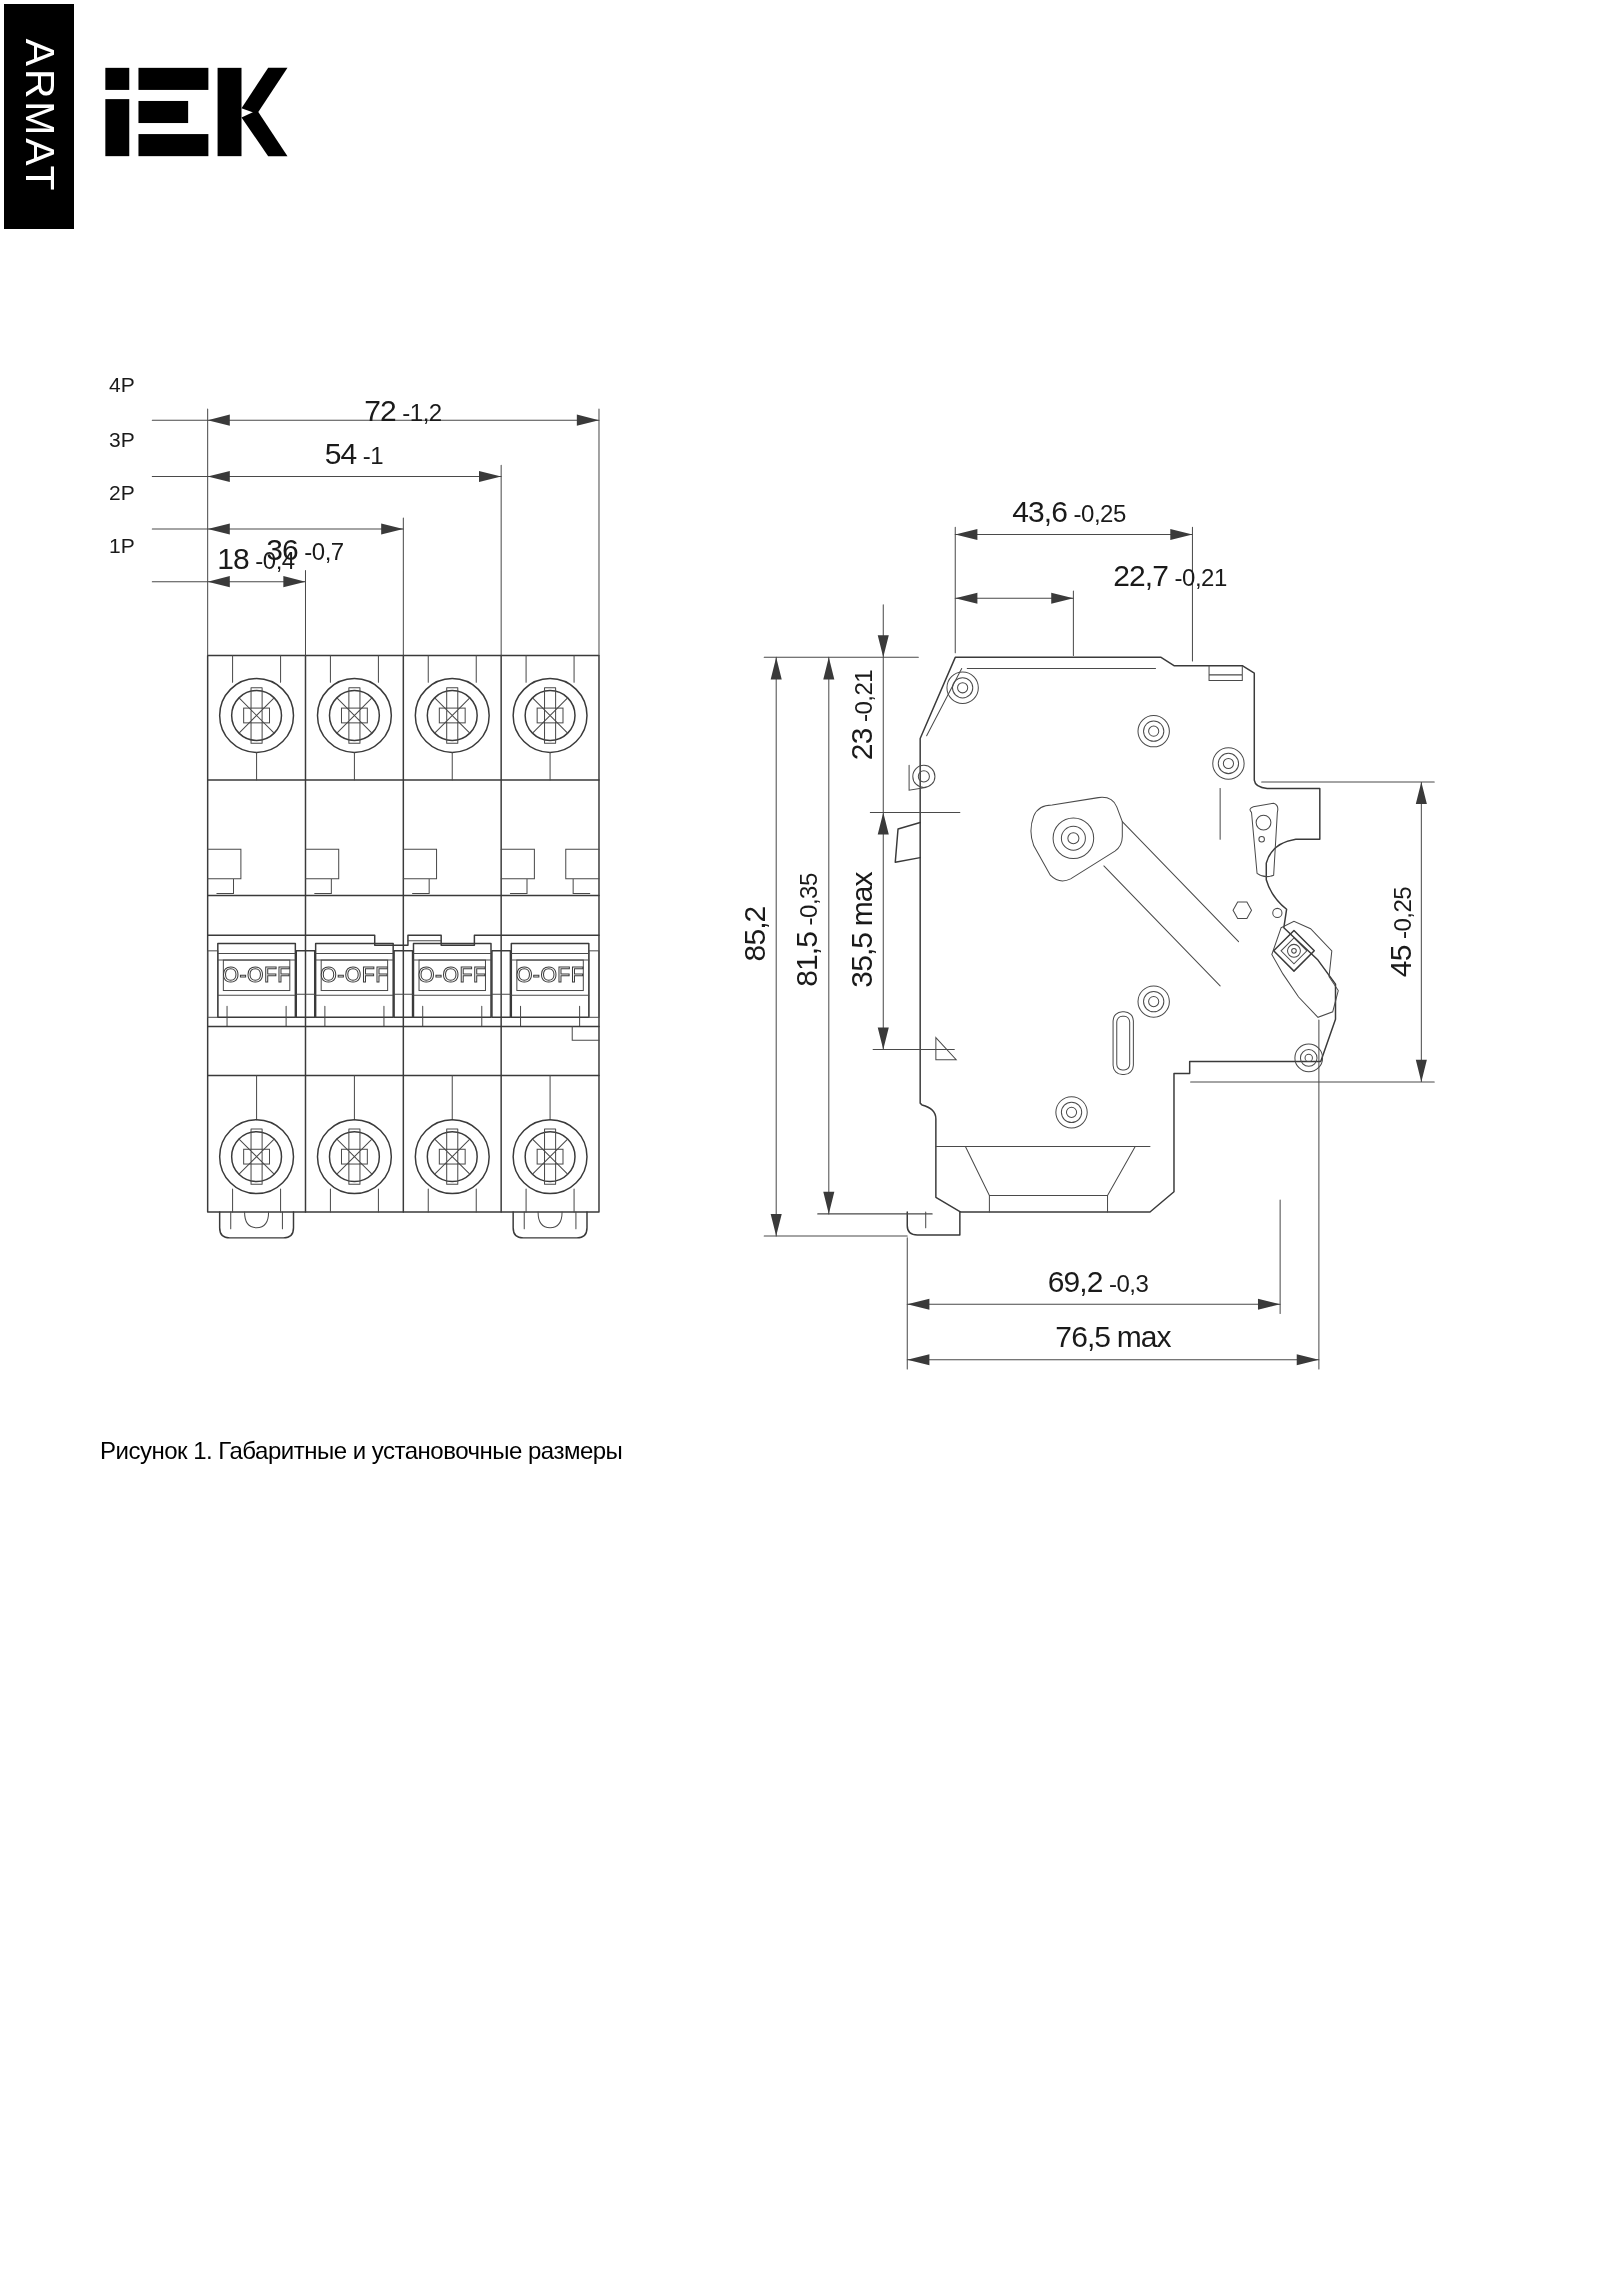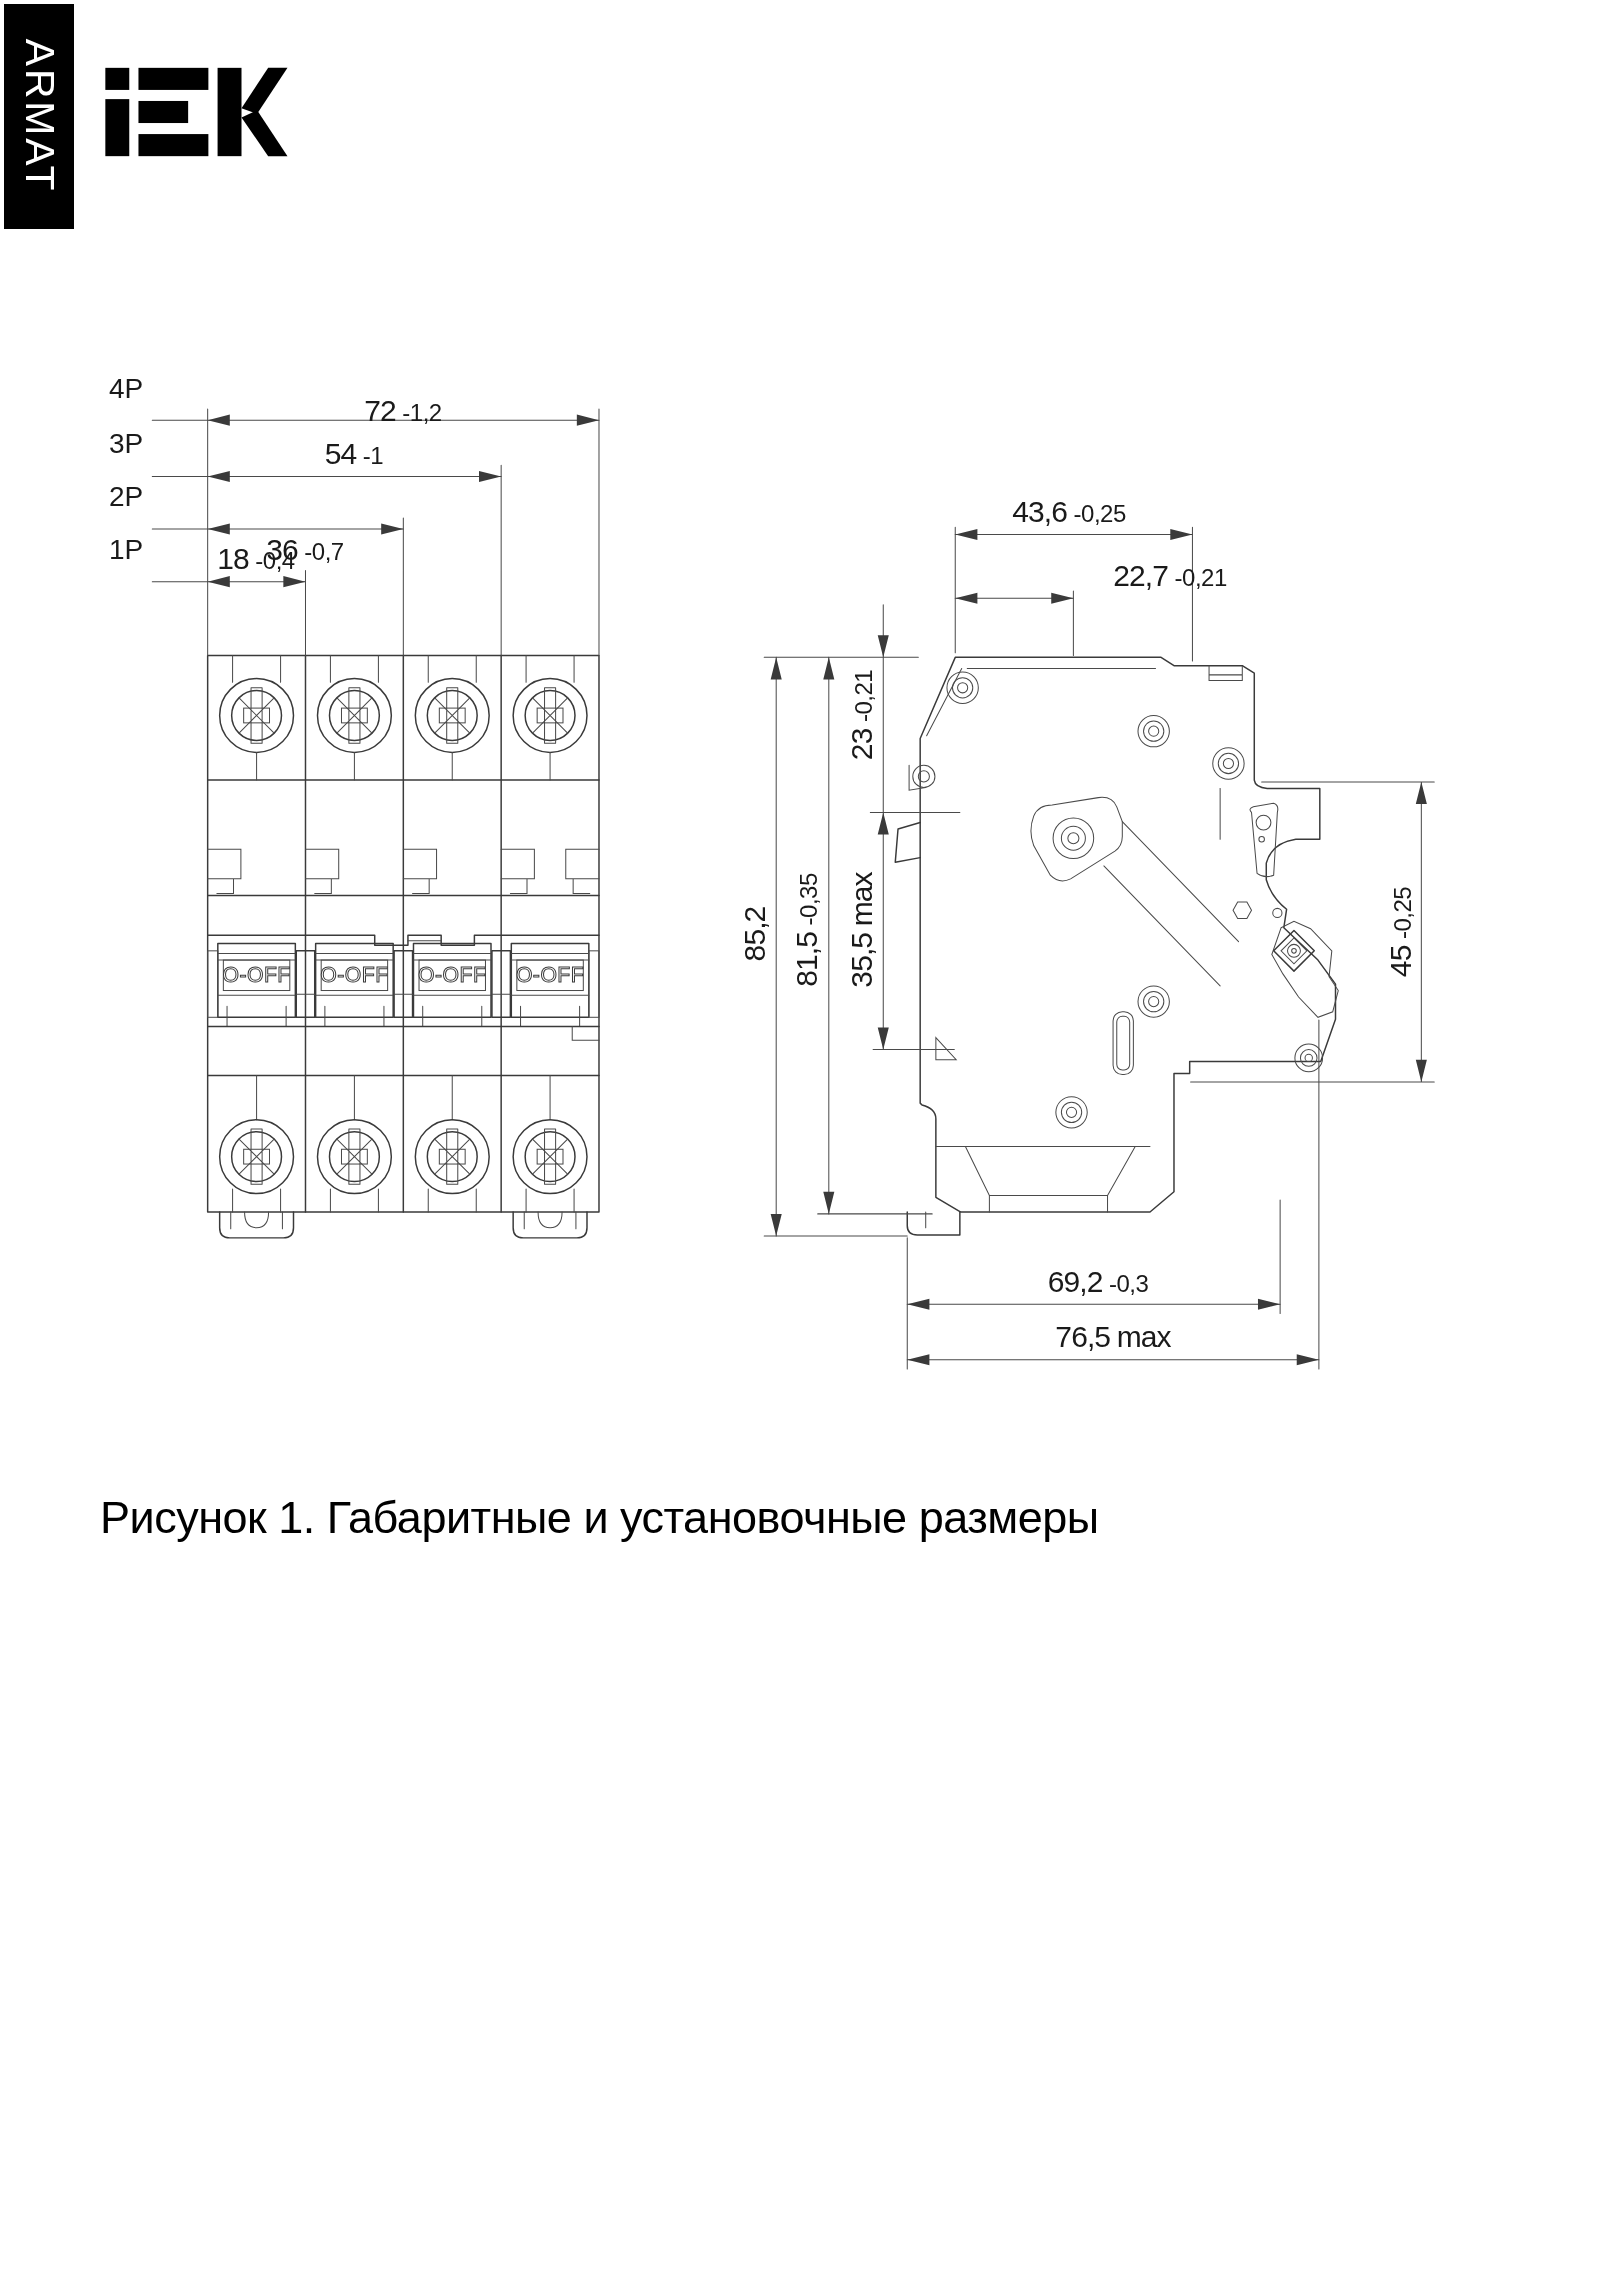--- a/index.html
+++ b/index.html
@@ -17,22 +17,22 @@
   .ar{fill:#3a3a3a;stroke:none;}
   .offtxt{font-family:"Liberation Sans",sans-serif;font-size:23px;fill:#ffffff;stroke:#3a3a3a;
           stroke-width:1.1;letter-spacing:0.5px;}
   
   .dim{position:absolute;white-space:nowrap;color:#1a1a1a;transform:translate(-50%,-100%);
        display:flex;align-items:baseline;gap:6.5px;}
   .dim .v{font-size:30px;letter-spacing:-0.9px;}
   .dim .t{font-size:24px;letter-spacing:-0.5px;}
   .dim .t.big{font-size:30px;letter-spacing:-0.9px;}
   .dim.rot{transform:translate(-50%,-50%) rotate(-90deg);}
-  .polelabel{position:absolute;font-size:28px;color:#1a1a1a;letter-spacing:0;}
-  #caption{position:absolute;left:100px;top:1492px;font-size:45px;color:#000;letter-spacing:-0.5px;}
+  .polelabel{position:absolute;font-size:21px;color:#1a1a1a;letter-spacing:0;}
+  #caption{position:absolute;left:100px;top:1437px;font-size:24px;color:#000;letter-spacing:-0.5px;}
 </style>
 </head>
 <body>
 
 <div id="page">
 
   <div id="brandbar">
     <span>ARMAT</span>
   </div>
 

